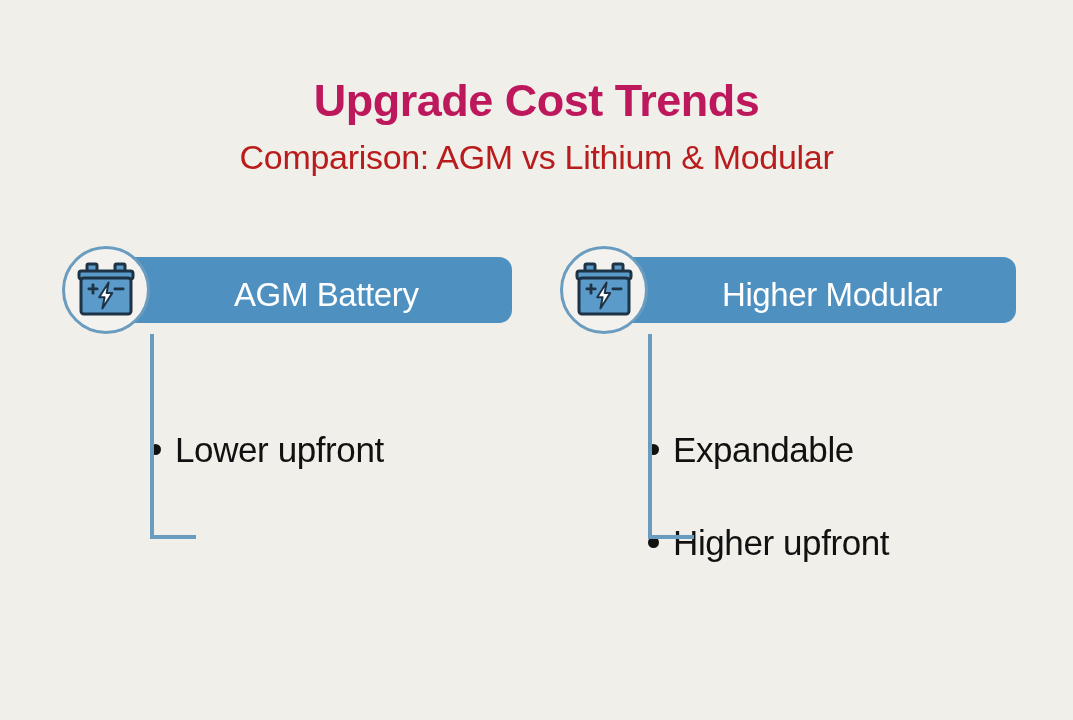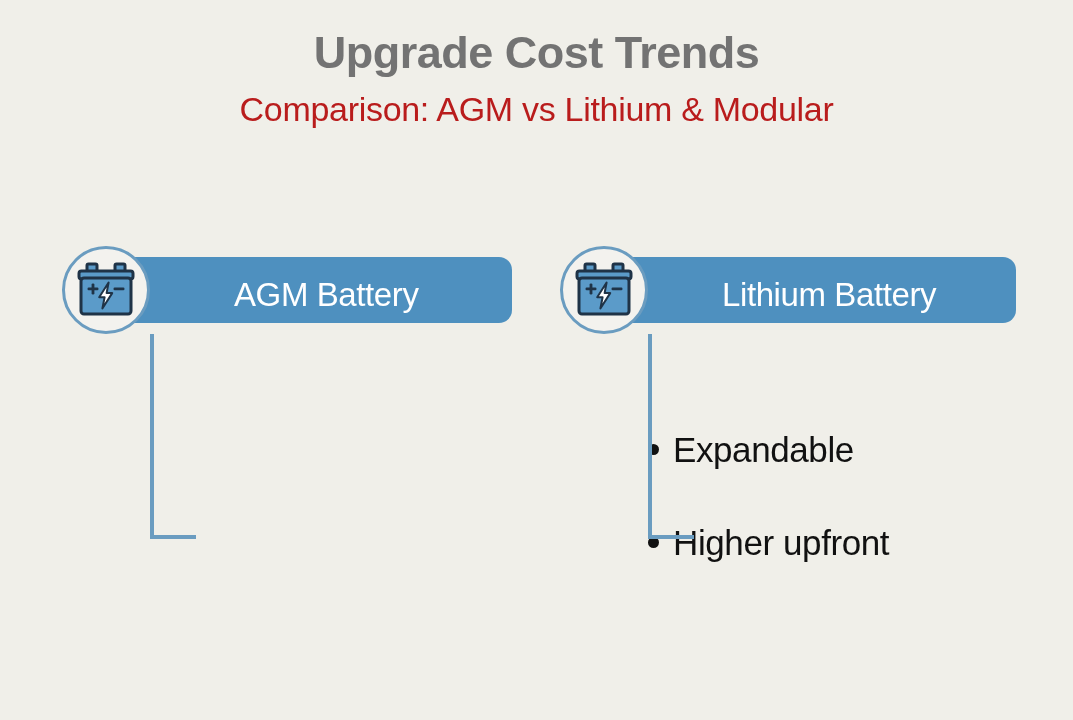--- a/index.html
+++ b/index.html
@@ -22,25 +22,25 @@
   
   .header {
     position: absolute;
     top: 0;
     left: 0;
     width: 1073px;
     text-align: center;
   }
   .title {
     margin: 0;
-    padding-top: 28px;
+    padding-top: 76px;
     font-size: 45px;
     font-weight: 800;
     letter-spacing: -0.5px;
-    color: #737373;
+    color: #be185d;
     line-height: 1.12;
   }
   .subtitle {
     margin: 0;
     padding-top: 12px;
     font-size: 34px;
     font-weight: 400;
     letter-spacing: -0.3px;
     color: #b91c1c;
     line-height: 1.12;
@@ -184,28 +184,32 @@
       </div>
     </div>
 
     <div class="connector">
       <svg width="90" height="216" viewBox="0 0 90 216" aria-hidden="true">
         <path d="M46 0 L46 203 L88 203" fill="none" stroke="#6a9cc0" stroke-width="4" stroke-linecap="square" stroke-linejoin="miter"></path>
       </svg>
     </div>
 
     <ul class="bullets">
+      <li class="bullet">
+        <span class="bullet-dot"></span>
+        <span class="bullet-text">Lower upfront</span>
+      </li>
     </ul>
   </div>
 
   <div class="column right">
 
     <div class="pill-row">
       <div class="pill right-pill">
-        <span class="pill-label">Lithium Battery</span>
+        <span class="pill-label">Higher Modular</span>
       </div>
       <div class="icon-badge">
         <span>
           <svg width="62" height="58" viewBox="0 0 62 58" aria-hidden="true">
             <rect x="12" y="3" width="10" height="8" rx="1.5" fill="#5b9bc9" stroke="#1f3347" stroke-width="3"></rect>
             <rect x="40" y="3" width="10" height="8" rx="1.5" fill="#5b9bc9" stroke="#1f3347" stroke-width="3"></rect>
             <rect x="4" y="10" width="54" height="8" rx="2.5" fill="#5b9bc9" stroke="#1f3347" stroke-width="3"></rect>
             <rect x="6" y="17" width="50" height="36" rx="3" fill="#5b9bc9" stroke="#1f3347" stroke-width="3"></rect>
             <rect x="12.5" y="26.5" width="11" height="2.8" rx="1.2" fill="#1f3347"></rect>
             <rect x="16.6" y="22.4" width="2.8" height="11" rx="1.2" fill="#1f3347"></rect>

